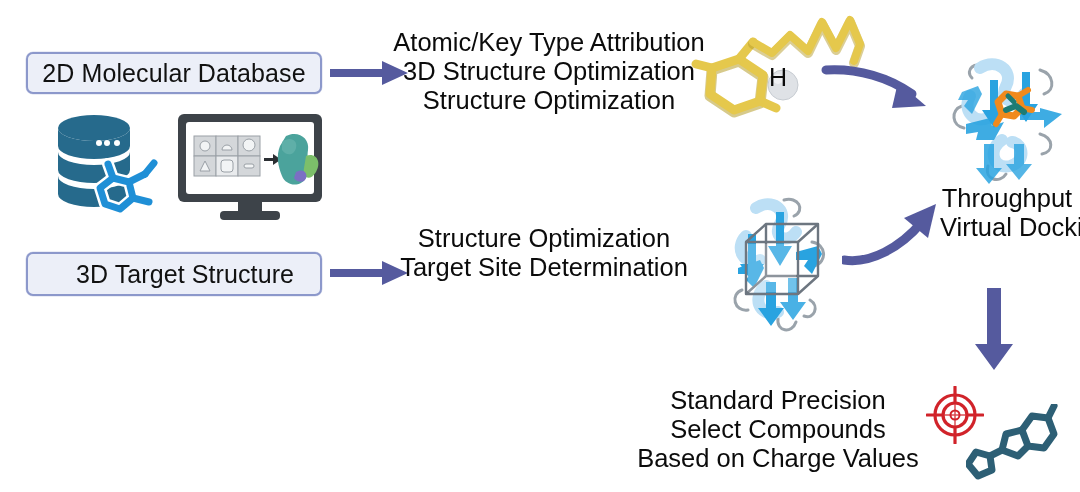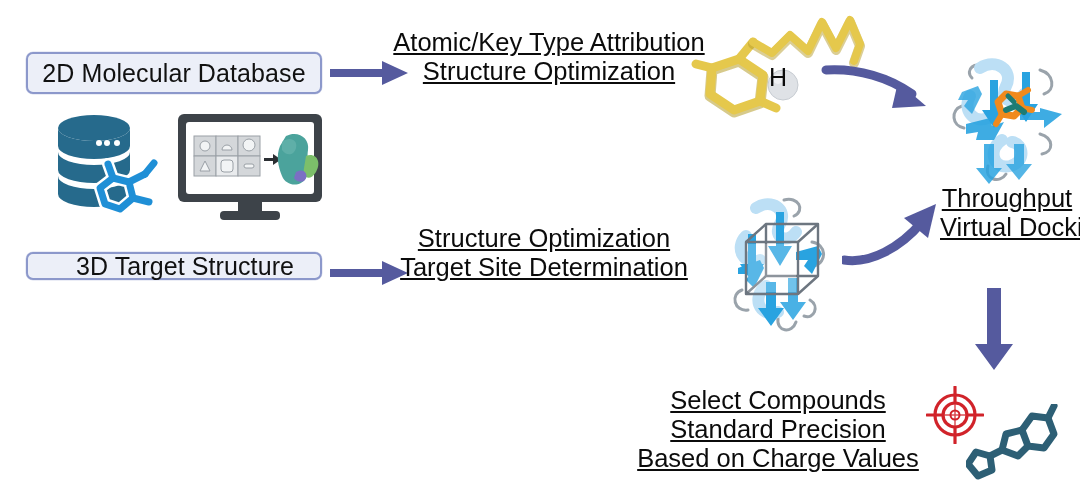--- a/index.html
+++ b/index.html
@@ -21,21 +21,21 @@
     display:flex;align-items:center;justify-content:center;
     color:#111111;
     font-size:25px;
     letter-spacing:.1px;
     box-shadow:0 0 0 .5px rgba(140,152,203,.35);
   }
 
   
   .caption{
     text-align:center;color:#0b0b0b;line-height:1.14;
-    font-size:25.5px;white-space:nowrap;text-decoration:underline;
+    font-size:25.5px;white-space:nowrap;
   }
   .caption div{display:block;}
 
   svg{display:block;}
 </style>
 </head>
 <body>
 
 <div id="stage">
 
@@ -44,20 +44,21 @@
   </div>
 
   <div class="abs" style="left:330px;top:58px;width:80px;height:30px;">
     <svg width="80" height="30" viewBox="0 0 80 30">
       <path d="M0 11 L52 11 L52 3 L78 15 L52 27 L52 19 L0 19 Z" fill="#555a9e"></path>
     </svg>
   </div>
 
   <div class="abs caption" style="left:388px;top:28px;width:322px;">
     <div>Atomic/Key Type Attribution</div>
+    <div>3D Structure Optimization</div>
     <div>Structure Optimization</div>
   </div>
 
   <div class="abs" style="left:690px;top:8px;width:185px;height:120px;">
     <svg width="185" height="120" viewBox="0 0 185 120">
       <g stroke-linecap="round" stroke-linejoin="round" fill="none">
 
         <g stroke="#b79e2c" stroke-width="11" opacity=".55">
           <path d="M22 62 L20 88 L44 104 L70 95 L73 69 L49 53 Z"></path>
         </g>
@@ -198,21 +199,21 @@
       <g>
         <path d="M110 24 C122 18, 134 26, 132 38 C130 50, 136 56, 130 66
                  C124 76, 110 74, 106 64 C102 54, 100 44, 104 34 Z" fill="#4ba39c"></path>
         <path d="M106 30 C114 24, 122 28, 120 36 C118 44, 110 44, 106 38 Z" fill="#64b2ab" opacity=".8"></path>
         <path d="M130 44 C140 40, 146 50, 140 60 C134 70, 126 66, 128 56 Z" fill="#7cbf6a"></path>
         <path d="M120 60 C126 56, 132 60, 130 66 C128 72, 120 70, 118 66 Z" fill="#7b6fc4"></path>
       </g>
     </svg>
   </div>
 
-  <div class="abs box" style="left:26px;top:252px;width:296px;height:28px;padding-left:22px;">
+  <div class="abs box" style="left:26px;top:252px;width:296px;height:44px;padding-left:22px;">
     <span>3D Target Structure</span>
   </div>
 
   <div class="abs" style="left:330px;top:258px;width:80px;height:30px;">
     <svg width="80" height="30" viewBox="0 0 80 30">
       <path d="M0 11 L52 11 L52 3 L78 15 L52 27 L52 19 L0 19 Z" fill="#555a9e"></path>
     </svg>
   </div>
 
   <div class="abs caption" style="left:366px;top:224px;width:356px;">
@@ -264,22 +265,22 @@
     </svg>
   </div>
 
   <div class="abs" style="left:972px;top:288px;width:44px;height:84px;">
     <svg width="44" height="84" viewBox="0 0 44 84">
       <path d="M15 0 L29 0 L29 56 L41 56 L22 82 L3 56 L15 56 Z" fill="#555a9e"></path>
     </svg>
   </div>
 
   <div class="abs caption" style="left:618px;top:386px;width:320px;">
+    <div>Standard Precision</div>
     <div>Select Compounds</div>
-    <div>Standard Precision</div>
     <div>Based on Charge Values</div>
   </div>
 
   <div class="abs" style="left:926px;top:386px;width:58px;height:58px;">
     <svg width="58" height="58" viewBox="0 0 58 58">
       <g fill="none" stroke="#d1232a" stroke-width="3.2">
         <circle cx="29" cy="29" r="20"></circle>
         <circle cx="29" cy="29" r="12"></circle>
       </g>
       <circle cx="29" cy="29" r="4.5" fill="none" stroke="#d1232a" stroke-width="2"></circle>

